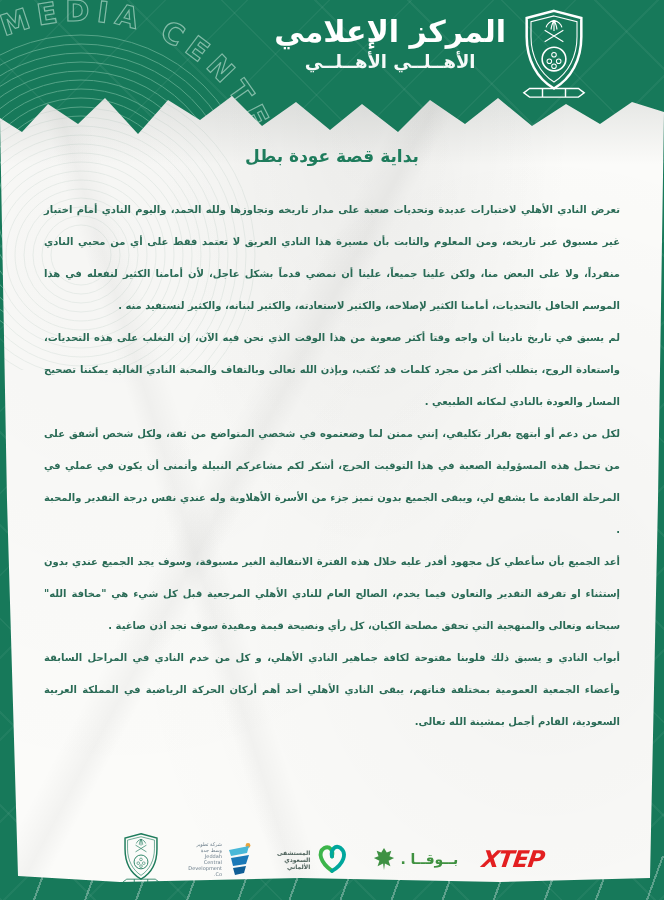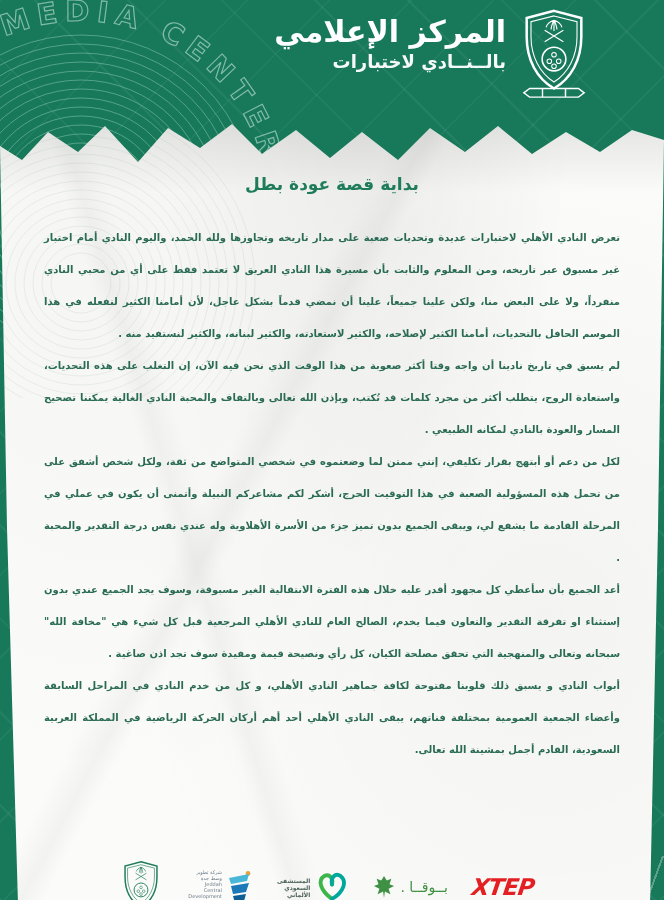--- a/index.html
+++ b/index.html
@@ -13,57 +13,56 @@
   }
   
   .watermark{position:absolute;top:-6px;left:-34px;z-index:1;}
   
   .band-pattern{
     position:absolute;left:0;right:0;bottom:0;height:44px;z-index:1;
     background:repeating-linear-gradient(110deg, transparent 0 46px, rgba(255,255,255,.30) 46px 48px);
   }
   
   .header{position:absolute;top:0;left:0;right:0;height:100px;z-index:2;color:#ffffff;}
-  .header-text{position:absolute;top:15px;right:158px;direction:rtl;}
+  .header-text{position:absolute;top:15px;right:158px;text-align:center;direction:rtl;}
   .header-title{font-size:30px;font-weight:bold;line-height:34px;letter-spacing:0;}
   .header-subtitle{font-size:18px;font-weight:bold;line-height:26px;opacity:.96;}
   .header-crest{position:absolute;top:8px;right:74px;color:#ffffff;}
   
   .paper{
     position:absolute;inset:0;z-index:3;background-color:#fbfbf9;
     clip-path:polygon(0 118px,22px 132px,48px 104px,78px 124px,105px 98px,138px 134px,
       168px 100px,200px 120px,232px 96px,262px 126px,296px 102px,330px 130px,362px 104px,
       398px 132px,430px 100px,465px 124px,498px 98px,532px 126px,566px 104px,600px 124px,
       632px 102px,664px 112px,658px 500px,650px 878px,500px 882px,300px 878px,120px 882px,
       18px 876px,7px 500px,0 118px);
     background-image:
       linear-gradient(180deg, rgba(110,118,114,.16) 96px, rgba(0,0,0,0) 165px),
       linear-gradient(73deg, transparent 30%, rgba(0,0,0,.03) 32%, transparent 35%),
       linear-gradient(-62deg, transparent 55%, rgba(0,0,0,.035) 57%, transparent 60%),
       radial-gradient(ellipse at 18% 28%, rgba(0,0,0,.025), transparent 60%),
       radial-gradient(ellipse at 82% 68%, rgba(0,0,0,.03), transparent 55%),
       radial-gradient(ellipse at 55% 12%, rgba(0,0,0,.05), transparent 40%);
     filter:drop-shadow(0 4px 8px rgba(0,0,0,.35));
-    margin-top:28px;
   }
   .paper-rings{position:absolute;top:40px;left:-34px;opacity:.10;}
   
   .letter{position:absolute;top:146px;left:44px;right:44px;direction:rtl;}
   .letter-title{margin:0 0 28px 0;text-align:center;font-size:17px;font-weight:bold;color:#1e7c5c;}
   .letter p{
     margin:0;text-align:justify;font-size:10px;font-weight:bold;
     line-height:32px;color:#2a6b56;
   }
   
   .sponsors{position:absolute;left:120px;top:830px;height:58px;display:flex;align-items:center;gap:24px;}
   .sponsor{display:flex;align-items:center;gap:5px;}
   .crest-mini{color:#1e7c5c;}
   .jcdc-text{font-size:5px;line-height:6px;color:#6b7d8a;text-align:right;direction:rtl;white-space:pre-line;width:36px;}
   .sgh-text{font-size:6px;line-height:7px;color:#4a5f58;font-weight:bold;text-align:right;direction:rtl;white-space:pre-line;}
-  .boga-text{font-size:14px;font-weight:normal;color:#3f9140;direction:rtl;letter-spacing:1px;}
+  .boga-text{font-size:14px;font-weight:bold;color:#3f9140;direction:rtl;letter-spacing:1px;}
   .xtep-text{
     font-size:23px;font-weight:900;font-style:italic;color:#e31f21;
     transform:skewX(-8deg);letter-spacing:-1px;
   }
 </style>
 </head>
 <body>
 
 <div class="canvas">
 
@@ -113,21 +112,21 @@
     <text font-size="29" font-weight="bold" letter-spacing="7" fill="none" stroke="#cdeadd" stroke-width="1.1" opacity="0.6" font-family="DejaVu Sans, sans-serif">
       <textPath href="#wmArc" startOffset="4%">AL AHLI MEDIA CENTER</textPath>
     </text>
   </svg>
 
   <div class="band-pattern"></div>
 
   <div class="header">
     <div class="header-text">
       <div class="header-title">المركز الإعلامي</div>
-      <div class="header-subtitle">بالــنــادي لاختبارات</div>
+      <div class="header-subtitle">الأهــلــي الأهــلــي</div>
     </div>
     <svg class="header-crest" width="72" height="92" viewBox="0 0 100 128">
         <use href="#crest-shape"></use>
       </svg>
   </div>
 
   <div class="paper">
     <svg class="paper-rings" width="440" height="330" viewBox="0 0 440 330" style="color:#5d8a78">
         <use href="#rings-shape"></use>
       </svg>

